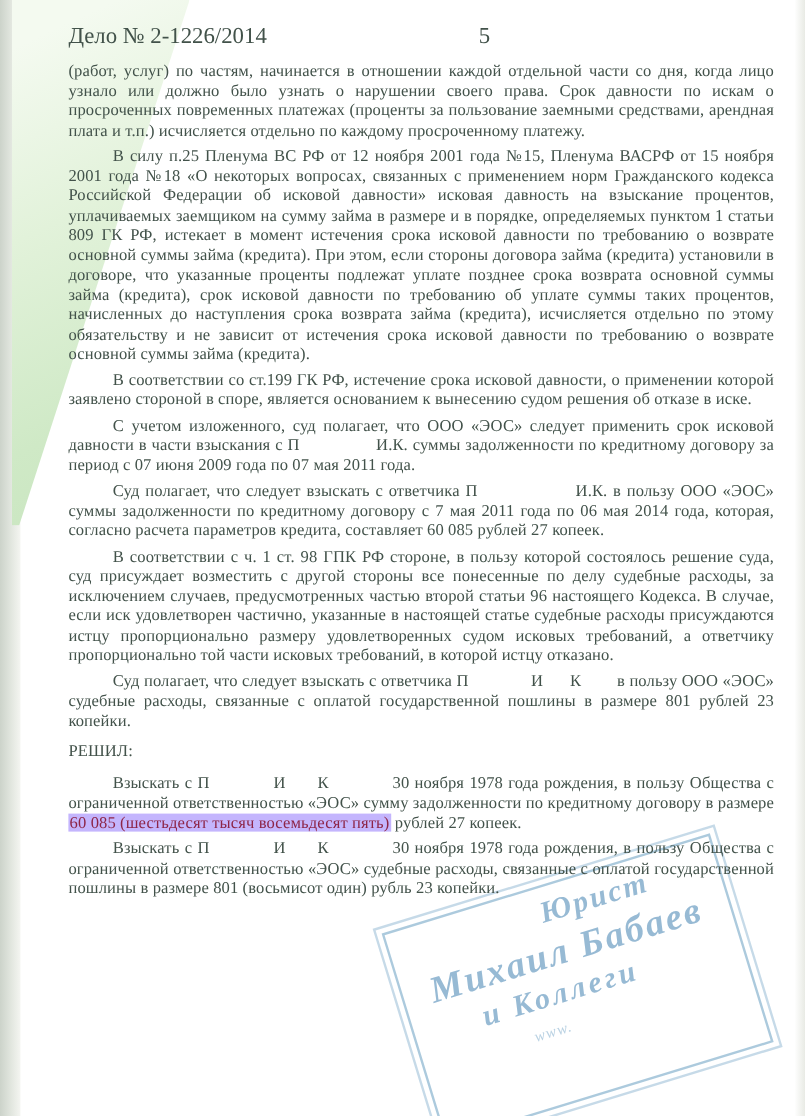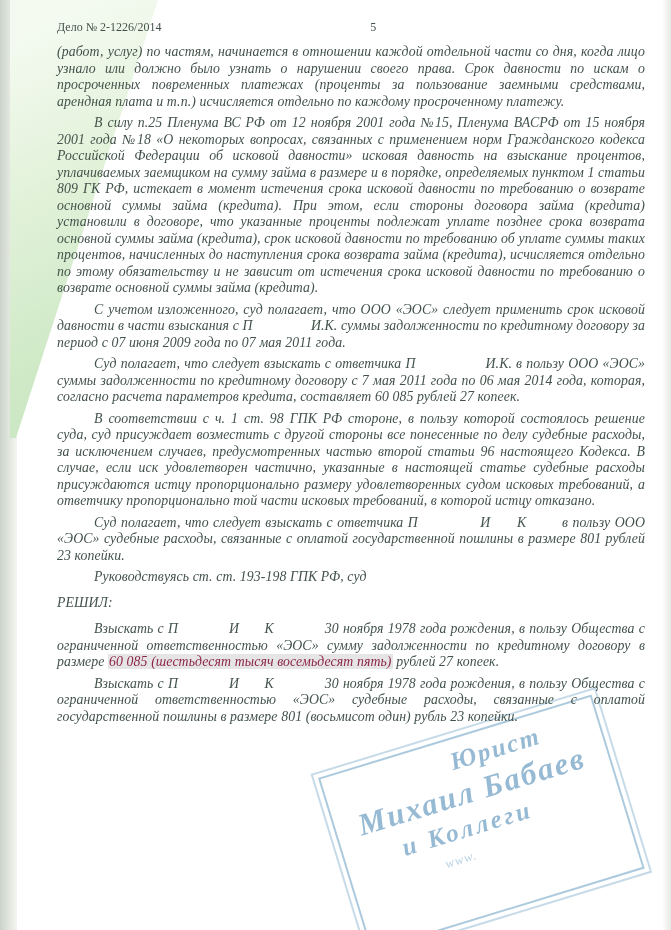--- a/index.html
+++ b/index.html
@@ -25,35 +25,34 @@
     position:absolute;left:10px;top:0;width:148px;height:438px;
     clip-path:polygon(0 0,100% 0,4% 100%,0 100%);
     background:linear-gradient(155deg,#f4faf0 8%,#e2f2da 40%,#cfe9c6 75%,#c8e5bf 100%);
   }
   .doc{
     position:absolute;left:57px;top:20px;width:588px;
     color:#42524a;z-index:3;
   }
   .doc-header{
     display:flex;align-items:baseline;
-    font-size:12px;margin-bottom:9px;
+    font-size:19px;margin-bottom:9px;
   }
   .case-no{flex:0 0 auto;}
   .page-no{flex:1 1 auto;text-align:center;padding-right:60px;}
   p.body-par{
     margin:0 0 5px 0;
     font-size:13.8px;line-height:16.5px;
     text-align:justify;
     letter-spacing:0.1px;
-    font-style:italic;
   }
   p.indent{text-indent:37px;}
   p.center{text-align:left;text-indent:0;margin:9px 0 10px 0;}
   .hl{
-    background:#e5e5e5;
+    background:#c4b5fd;
     color:#8d2547;
     padding:0 1px;
   }
   
   .stamp{
     position:absolute;left:318px;top:778px;
     width:282px;height:178px;
     transform:rotate(-17deg);
     transform-origin:0 0;
     border:2px solid rgba(128,173,203,0.65);
@@ -87,25 +86,25 @@
 
   <div class="doc">
 
     <div class="doc-header">
       <span class="case-no">Дело № 2-1226/2014</span>
       <span class="page-no">5</span>
     </div>
 
     <p class="body-par">(работ, услуг) по частям, начинается в отношении каждой отдельной части со дня, когда лицо узнало или должно было узнать о нарушении своего права. Срок давности по искам о просроченных повременных платежах (проценты за пользование заемными средствами, арендная плата и т.п.) исчисляется отдельно по каждому просроченному платежу.</p>
     <p class="body-par indent">В силу п.25 Пленума ВС РФ от 12 ноября 2001 года №15, Пленума ВАСРФ от 15 ноября 2001 года №18 «О некоторых вопросах, связанных с применением норм Гражданского кодекса Российской Федерации об исковой давности» исковая давность на взыскание процентов, уплачиваемых заемщиком на сумму займа в размере и в порядке, определяемых пунктом 1 статьи 809 ГК РФ, истекает в момент истечения срока исковой давности по требованию о возврате основной суммы займа (кредита). При этом, если стороны договора займа (кредита) установили в договоре, что указанные проценты подлежат уплате позднее срока возврата основной суммы займа (кредита), срок исковой давности по требованию об уплате суммы таких процентов, начисленных до наступления срока возврата займа (кредита), исчисляется отдельно по этому обязательству и не зависит от истечения срока исковой давности по требованию о возврате основной суммы займа (кредита).</p>
+    <p class="body-par indent">В соответствии со ст.199 ГК РФ, истечение срока исковой давности, о применении которой заявлено стороной в споре, является основанием к вынесению судом решения об отказе в иске.</p>
     <p class="body-par indent">С учетом изложенного, суд полагает, что ООО «ЭОС» следует применить срок исковой давности в части взыскания с П &nbsp;&nbsp;&nbsp;&nbsp;&nbsp;&nbsp;&nbsp;&nbsp;&nbsp;&nbsp;&nbsp;&nbsp;&nbsp;&nbsp; И.К. суммы задолженности по кредитному договору за период с 07 июня 2009 года по 07 мая 2011 года.</p>
     <p class="body-par indent">Суд полагает, что следует взыскать с ответчика П &nbsp;&nbsp;&nbsp;&nbsp;&nbsp;&nbsp;&nbsp;&nbsp;&nbsp;&nbsp;&nbsp;&nbsp;&nbsp;&nbsp;&nbsp; И.К. в пользу ООО «ЭОС» суммы задолженности по кредитному договору с 7 мая 2011 года по 06 мая 2014 года, которая, согласно расчета параметров кредита, составляет 60 085 рублей 27 копеек.</p>
     <p class="body-par indent">В соответствии с ч. 1 ст. 98  ГПК РФ стороне, в пользу которой состоялось решение суда, суд присуждает возместить с другой стороны все понесенные по делу судебные расходы, за исключением случаев, предусмотренных частью второй статьи 96 настоящего Кодекса. В случае, если иск удовлетворен частично, указанные в настоящей статье судебные расходы присуждаются истцу пропорционально размеру удовлетворенных судом исковых требований, а ответчику пропорционально той части исковых требований, в которой истцу отказано.</p>
     <p class="body-par indent">Суд полагает, что следует взыскать с ответчика П &nbsp;&nbsp;&nbsp;&nbsp;&nbsp;&nbsp;&nbsp;&nbsp;&nbsp;&nbsp;&nbsp;&nbsp; И &nbsp;&nbsp;&nbsp;&nbsp; К &nbsp;&nbsp;&nbsp;&nbsp;&nbsp;&nbsp; в пользу ООО «ЭОС» судебные расходы, связанные с оплатой государственной пошлины в размере 801 рублей 23 копейки.</p>
-    <p class="body-par indent">Руководствуясь ст. ст. 193-198 ГПК РФ, суд</p>
 
     <p class="body-par center">РЕШИЛ:</p>
 
 
     <p class="body-par indent"><span>Взыскать с П &nbsp;&nbsp;&nbsp;&nbsp;&nbsp;&nbsp;&nbsp;&nbsp;&nbsp;&nbsp; И &nbsp;&nbsp;&nbsp;&nbsp; К &nbsp;&nbsp;&nbsp;&nbsp;&nbsp;&nbsp;&nbsp;&nbsp;&nbsp;&nbsp; 30 ноября 1978  года рождения, в пользу Общества с  ограниченной ответственностью «ЭОС» сумму задолженности по кредитному договору в размере </span><span class="hl">60 085 (шестьдесят тысяч восемьдесят пять)</span><span> рублей 27 копеек.</span></p>
 
     <p class="body-par indent">Взыскать с П &nbsp;&nbsp;&nbsp;&nbsp;&nbsp;&nbsp;&nbsp;&nbsp;&nbsp;&nbsp; И &nbsp;&nbsp;&nbsp;&nbsp; К &nbsp;&nbsp;&nbsp;&nbsp;&nbsp;&nbsp;&nbsp;&nbsp;&nbsp;&nbsp; 30 ноября 1978  года рождения, в пользу Общества с  ограниченной ответственностью «ЭОС»  судебные расходы, связанные с оплатой государственной пошлины в размере 801 (восьмисот один) рубль 23 копейки.</p>
 
   </div>
 </div>

